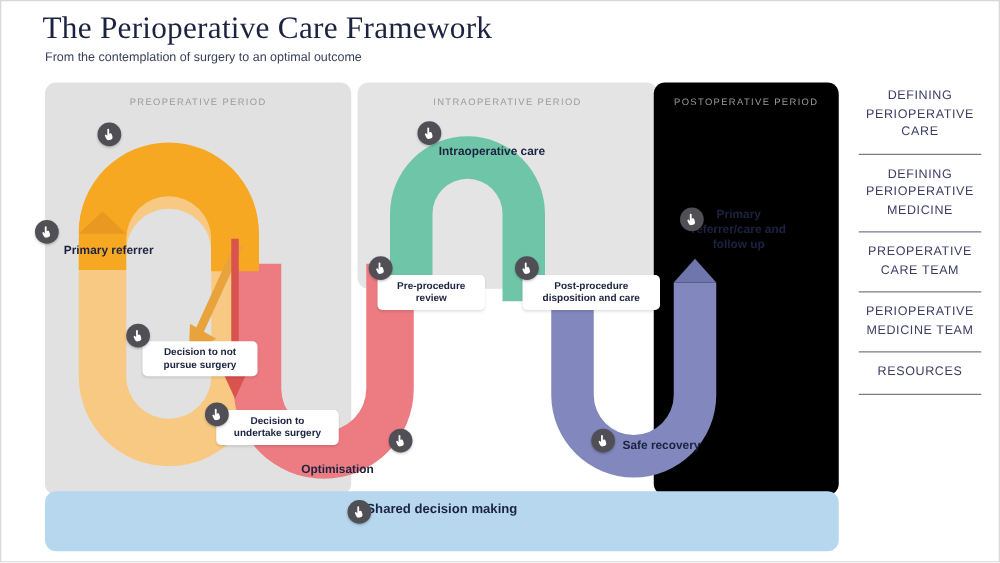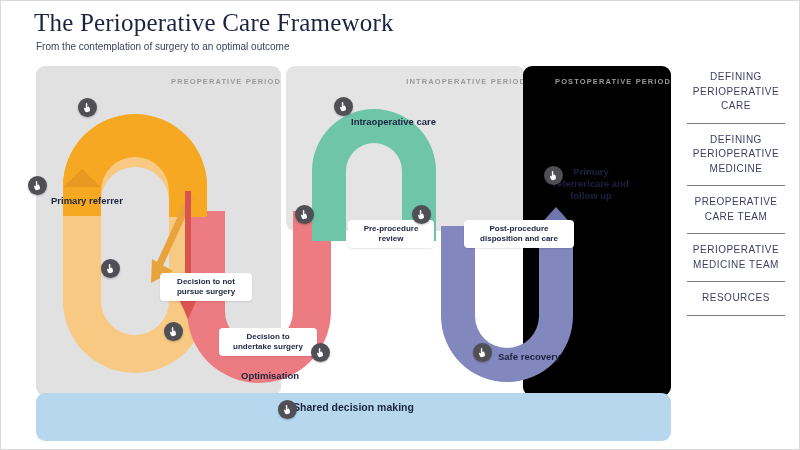--- a/index.html
+++ b/index.html
@@ -22,22 +22,22 @@
   .page-subtitle{
     position:absolute;left:35px;top:40px;
     font-size:10px;color:#3a3f5c;white-space:nowrap;
   }
 
   
   .stage{position:absolute;left:0;top:0;width:680px;height:450px;}
 
   .panel{position:absolute;border-radius:9px;}
   .panel-label{
-    position:absolute;top:11px;width:100%;text-align:right;
-    font-size:7.5px;letter-spacing:1.1px;color:#9a9a9a;font-weight:700;
+    position:absolute;top:11px;width:100%;text-align:center;
+    font-size:7.5px;letter-spacing:1.1px;color:#9a9a9a;font-weight:400;
   }
   #panel-pre {left:35px; top:65px; width:245px;height:330px;background:#e1e1e1;}
   #panel-intra{left:285px;top:65px; width:240px;height:165px;background:#e4e4e4;}
   #panel-post {left:522px;top:65px; width:148px;height:330px;background:#000000;}
 
   
   .shared-bar{
     position:absolute;left:35px;top:392px;width:635px;height:48px;
     background:#b6d7ee;border-radius:9px;
   }
@@ -53,21 +53,21 @@
   
   .shapes{position:absolute;left:0;top:0;width:680px;height:450px;}
 
   
   .lbl{position:absolute;font-size:9.5px;font-weight:bold;color:#1c2340;line-height:1.25;}
   .lbl.c{text-align:center;}
 
   .callout{
     position:absolute;background:#ffffff;border-radius:4px;
     padding:4px 7px;font-size:8px;font-weight:bold;color:#1c2340;
-    text-align:center;line-height:1.25;box-shadow:0 1px 2px rgba(0,0,0,.10);margin-left:46px;
+    text-align:center;line-height:1.25;box-shadow:0 1px 2px rgba(0,0,0,.10);
   }
 
   
   .click-icon{
     position:absolute;width:19px;height:19px;border-radius:50%;
     background:#4f4f55;display:flex;align-items:center;justify-content:center;
     box-shadow:0 1px 2px rgba(0,0,0,.25);
   }
   .click-icon svg{width:11px;height:11px;display:block;}
 

